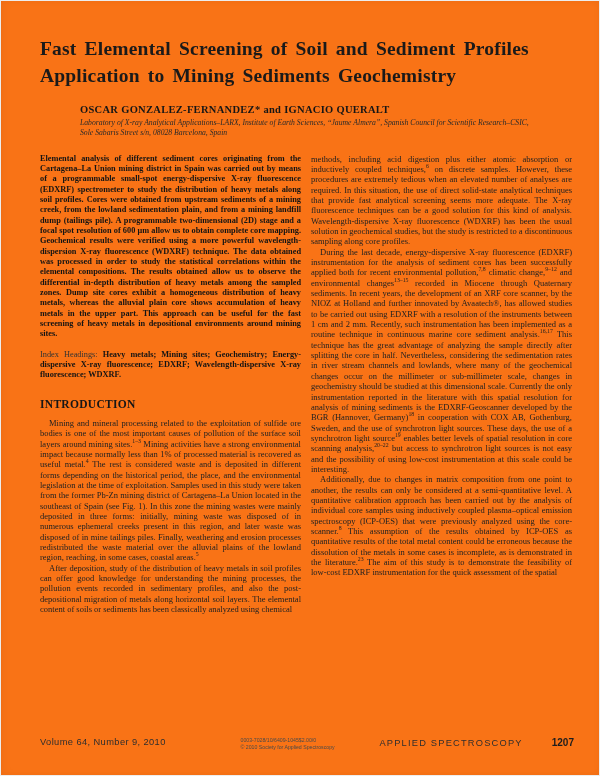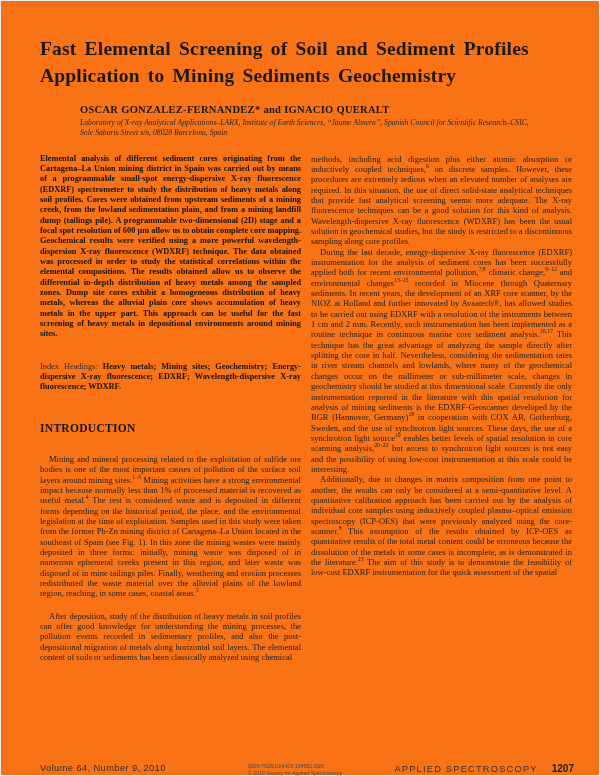--- a/index.html
+++ b/index.html
@@ -47,21 +47,20 @@
   
   .columns {
     margin-top: 16px;
     display: flex;
     gap: 10px;
     height: 552px;
   }
   .col {
     width: 262px;
     text-align: justify;
-    gap: 12px;
   }
   .col-left { display: flex; flex-direction: column; }
   .abstract {
     margin: 0;
     font-weight: bold;
     font-size: 8.3px;
     line-height: 10.35px;
     color: #141414;
   }
   .index-headings {
@@ -105,42 +104,42 @@
     border-top: 1.2px solid #3a3a3a;
     margin-bottom: 3px;
   }
   .fn-received { text-indent: 8px; }
   .fn-corr { padding-left: 8px; text-indent: -8px; }
   
   .footer {
     position: absolute;
     left: 40px;
     right: 26px;
-    bottom: 0;
+    bottom: 26px;
     display: flex;
     align-items: flex-start;
     justify-content: space-between;
     font-family: "Liberation Sans", "DejaVu Sans", sans-serif;
   }
   .footer-volume {
     font-size: 9.3px;
     letter-spacing: 0.4px;
     color: #2e2e2e;
   }
   .footer-center {
     font-size: 5.2px;
     line-height: 6.4px;
     color: #4a4a4a;
     text-align: left;
     margin-left: 30px;
   }
   .footer-right {
     display: flex;
     align-items: flex-end;
-    gap: 14px;
+    gap: 29px;
   }
   .footer-journal {
     font-size: 9.3px;
     letter-spacing: 1.2px;
     color: #2e2e2e;
   }
   .footer-pageno {
     font-size: 10px;
     font-weight: bold;
     color: #1d1d1d;

